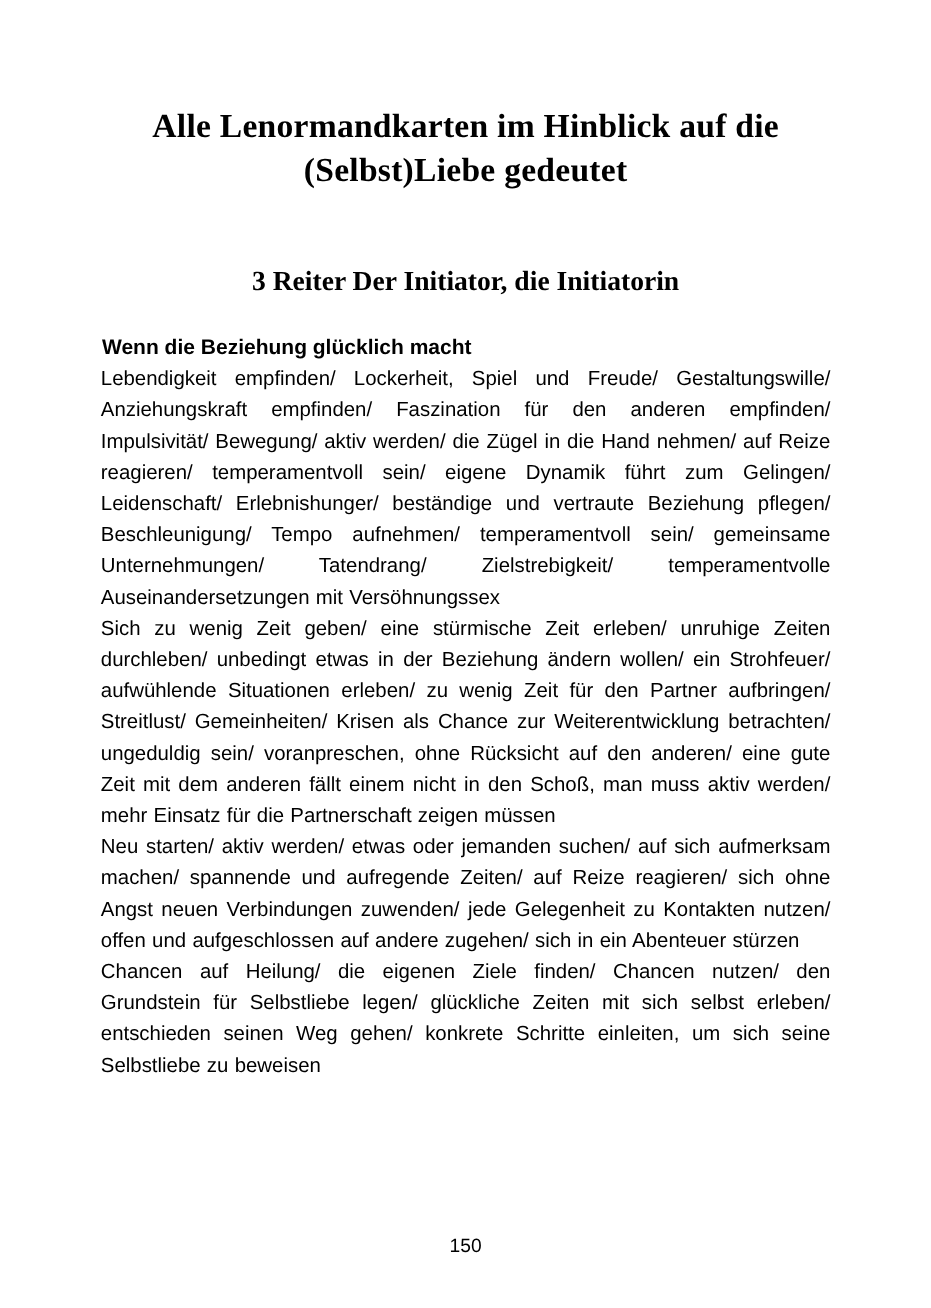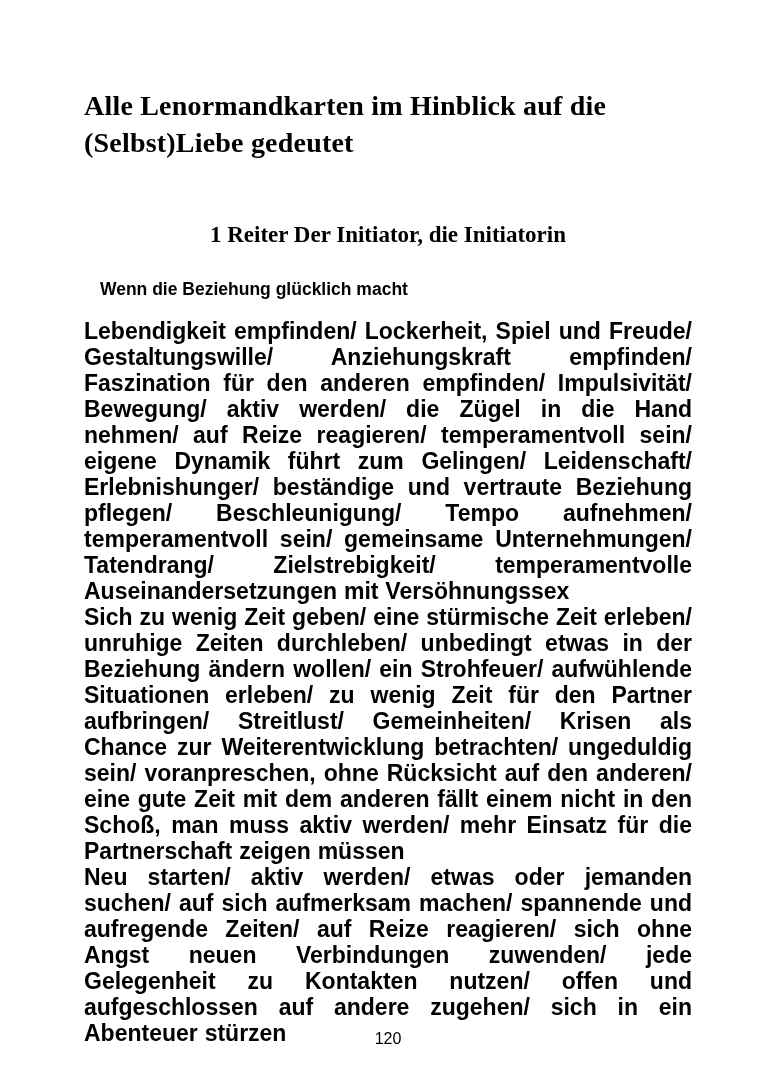--- a/index.html
+++ b/index.html
@@ -20,46 +20,47 @@
     width: 776px;
     height: 1090px;
     padding: 58px 84px 0 84px;
     position: relative;
   }
   .book-title {
     font-family: "Liberation Serif", serif;
     font-weight: 700;
     font-size: 28px;
     line-height: 1.32;
+    text-align: center;
     margin: 30px 0 0 0;
     letter-spacing: 0.2px;
   }
   .chapter-heading {
     font-family: "Liberation Serif", serif;
     font-weight: 700;
     font-size: 23px;
     line-height: 1.3;
     text-align: center;
     margin: 58px 0 0 0;
   }
   .sections {
     margin-top: 26px;
   }
   .section-heading {
     font-family: "Liberation Sans", sans-serif;
     font-weight: 700;
     font-size: 17.5px;
     line-height: 26px;
-    margin: 16px;
+    margin: 1px;
     padding: 0;
   }
   .section-body {
     font-family: "Liberation Sans", sans-serif;
-    font-weight: 700;
-    font-size: 23px;
+    font-weight: 400;
+    font-size: 17px;
     line-height: 26px;
     text-align: justify;
     margin: 0;
     padding: 0;
     hyphens: auto;
     -webkit-hyphens: auto;
     word-spacing: 0.5px;
   }
   .page-number {
     position: absolute;
@@ -71,29 +72,30 @@
     font-family: "Liberation Sans", sans-serif;
   }
 </style>
 </head>
 <body>
 
 <div class="page">
 
   <h1 class="book-title">Alle Lenormandkarten im Hinblick auf die (Selbst)Liebe gedeutet</h1>
 
-  <h2 class="chapter-heading">1 Reiter Der Initiator, die Initiatorin</h2>
+  <h2 class="chapter-heading">3 Reiter Der Initiator, die Initiatorin</h2>
 
   <div class="sections">
 
     <h3 class="section-heading">Wenn die Beziehung glücklich macht</h3>
     <p class="section-body">Lebendigkeit empfinden/ Lockerheit, Spiel und Freude/ Gestaltungswille/ Anziehungskraft empfinden/ Faszination für den anderen empfinden/ Impulsivität/ Bewegung/ aktiv werden/ die Zügel in die Hand nehmen/ auf Reize reagieren/ temperamentvoll sein/ eigene Dynamik führt zum Gelingen/ Leidenschaft/ Erlebnishunger/ beständige und vertraute Beziehung pflegen/ Beschleunigung/ Tempo aufnehmen/ temperamentvoll sein/ gemeinsame Unternehmungen/ Tatendrang/ Zielstrebigkeit/ temperamentvolle Auseinandersetzungen mit Versöhnungssex</p>
 
     <p class="section-body">Sich zu wenig Zeit geben/ eine stürmische Zeit erleben/ unruhige Zeiten durchleben/ unbedingt etwas in der Beziehung ändern wollen/ ein Strohfeuer/ aufwühlende Situationen erleben/ zu wenig Zeit für den Partner aufbringen/ Streitlust/ Gemeinheiten/ Krisen als Chance zur Weiterentwicklung betrachten/ ungeduldig sein/ voranpreschen, ohne Rücksicht auf den anderen/ eine gute Zeit mit dem anderen fällt einem nicht in den Schoß, man muss aktiv werden/ mehr Einsatz für die Partnerschaft zeigen müssen</p>
 
     <p class="section-body">Neu starten/ aktiv werden/ etwas oder jemanden suchen/ auf sich aufmerksam machen/ spannende und aufregende Zeiten/ auf Reize reagieren/ sich ohne Angst neuen Verbindungen zuwenden/ jede Gelegenheit zu Kontakten nutzen/ offen und aufgeschlossen auf andere zugehen/ sich in ein Abenteuer stürzen</p>
 
+    <p class="section-body">Chancen auf Heilung/ die eigenen Ziele finden/ Chancen nutzen/ den Grundstein für Selbstliebe legen/ glückliche Zeiten mit sich selbst erleben/ entschieden seinen Weg gehen/ konkrete Schritte einleiten, um sich seine Selbstliebe zu beweisen</p>
 
   </div>
 
-  <div class="page-number">120</div>
+  <div class="page-number">150</div>
 
 </div>
 
 </body></html>

